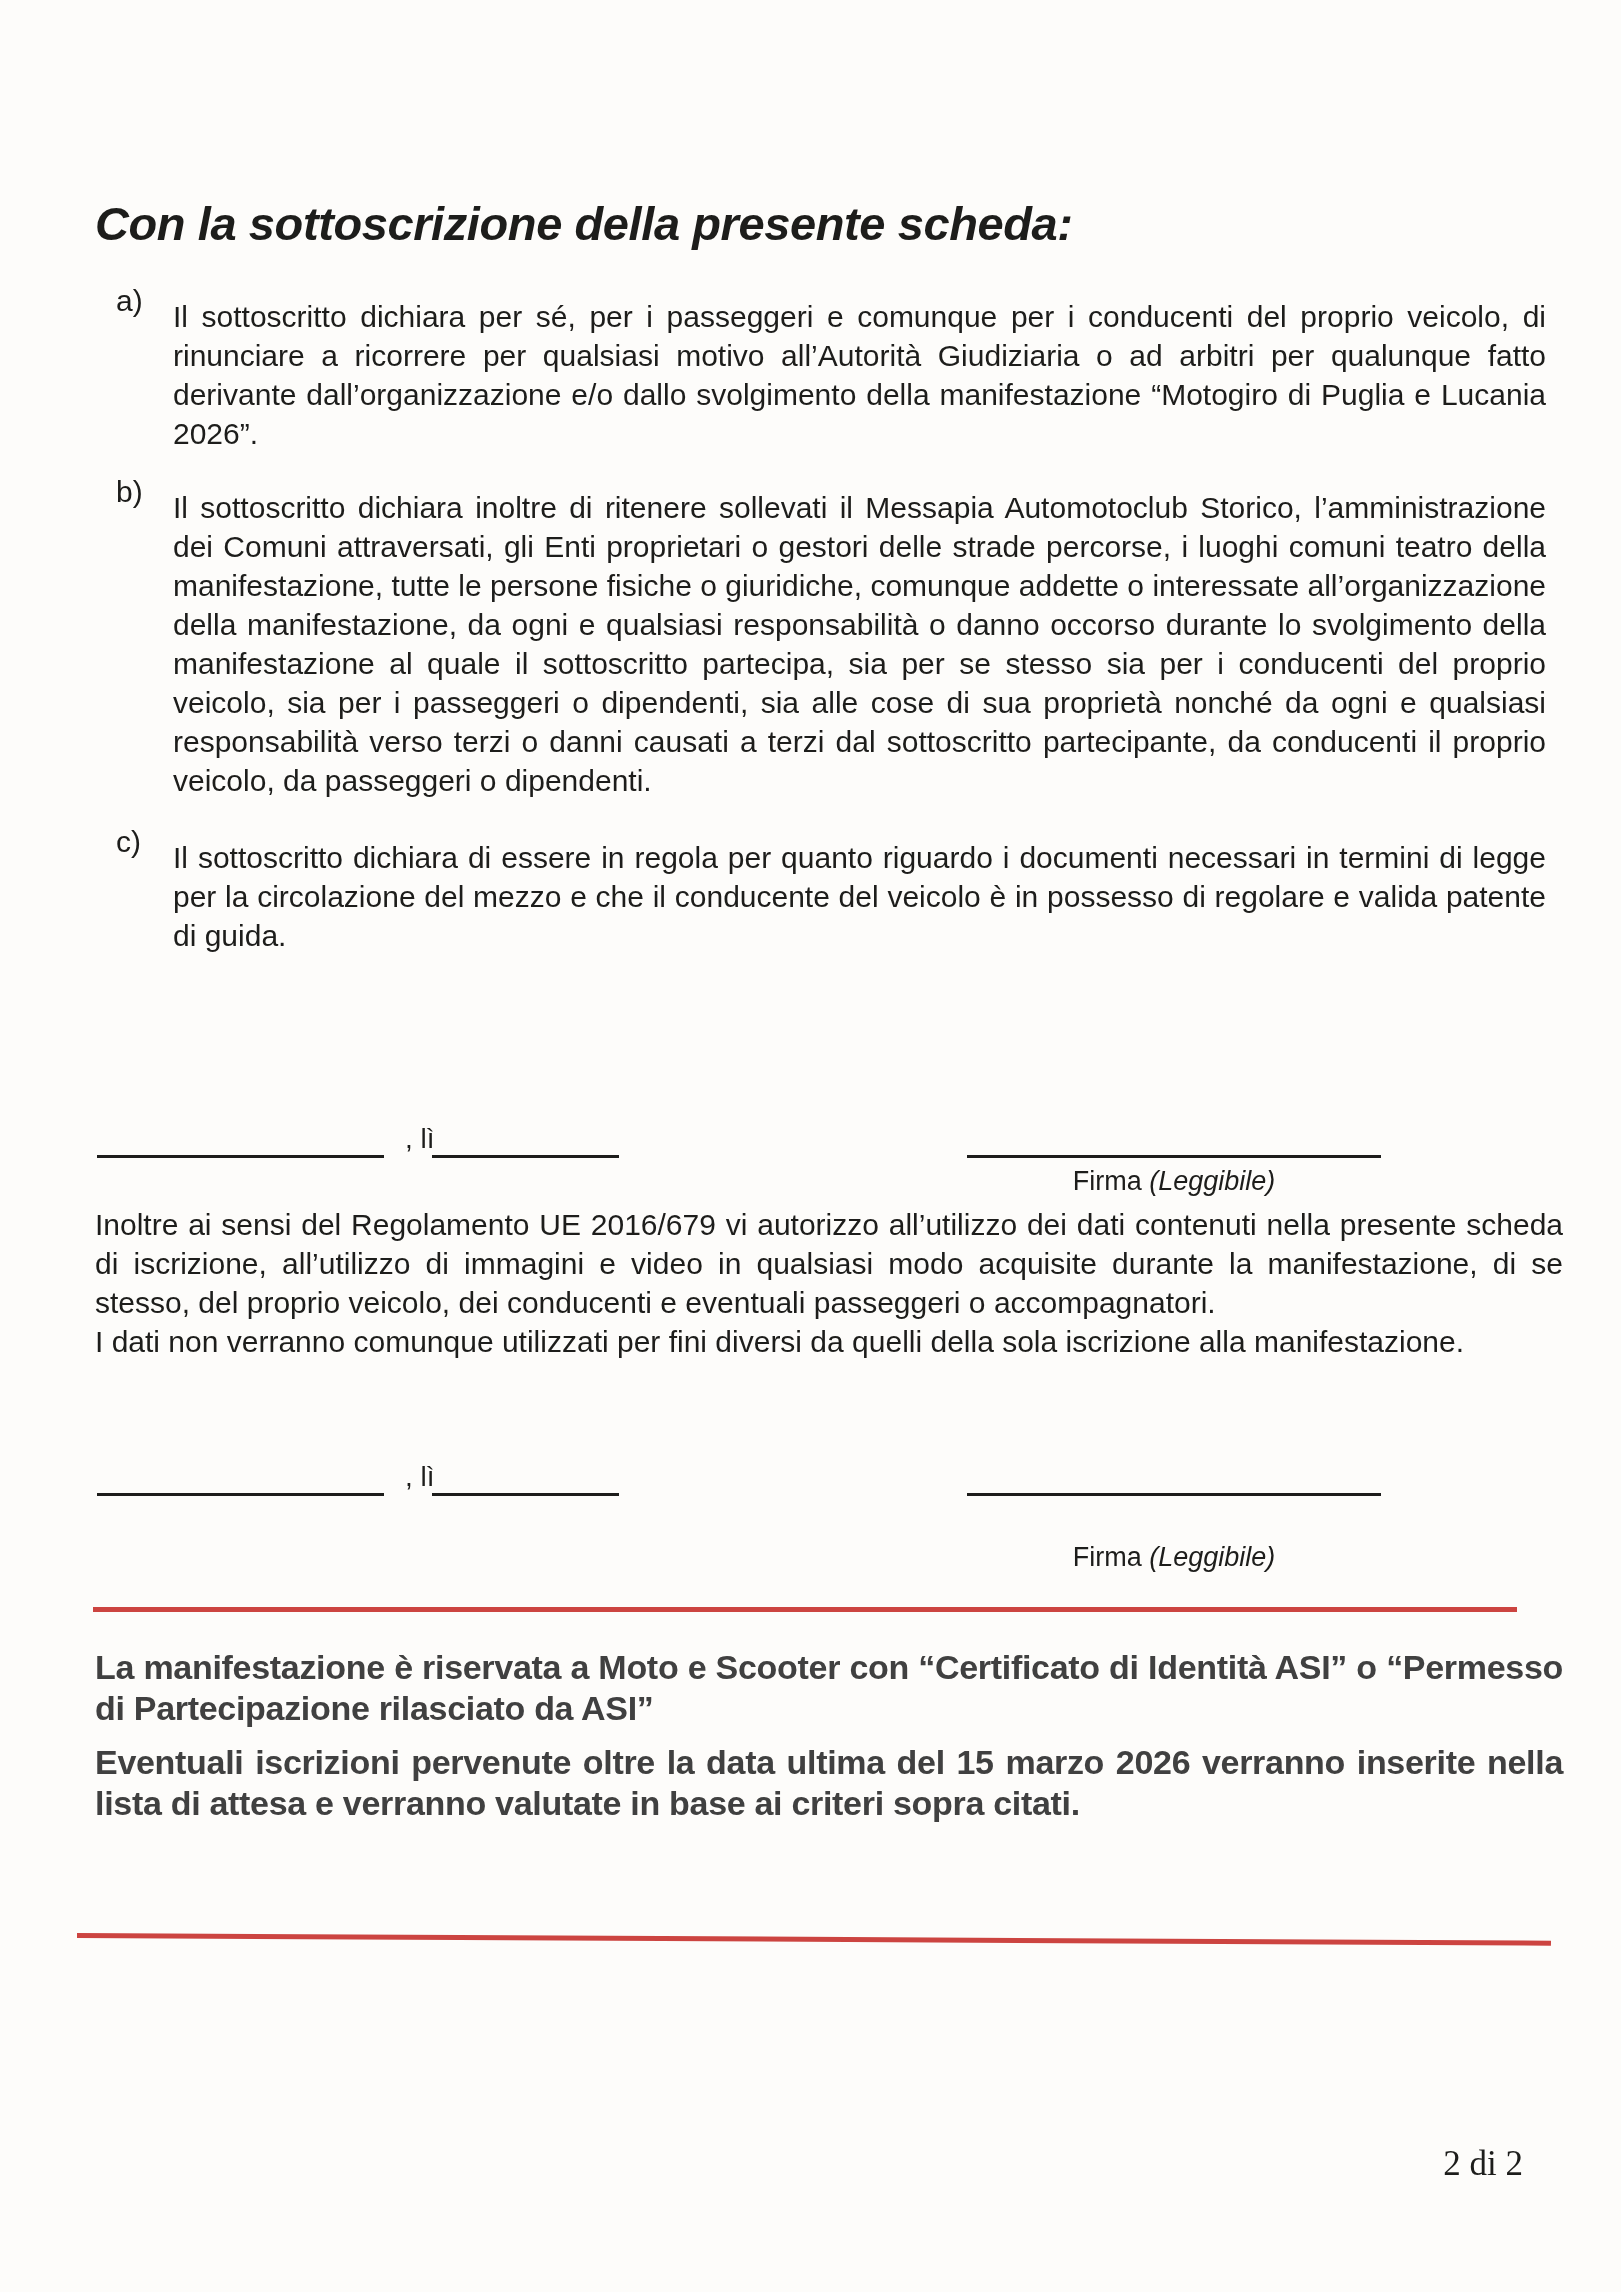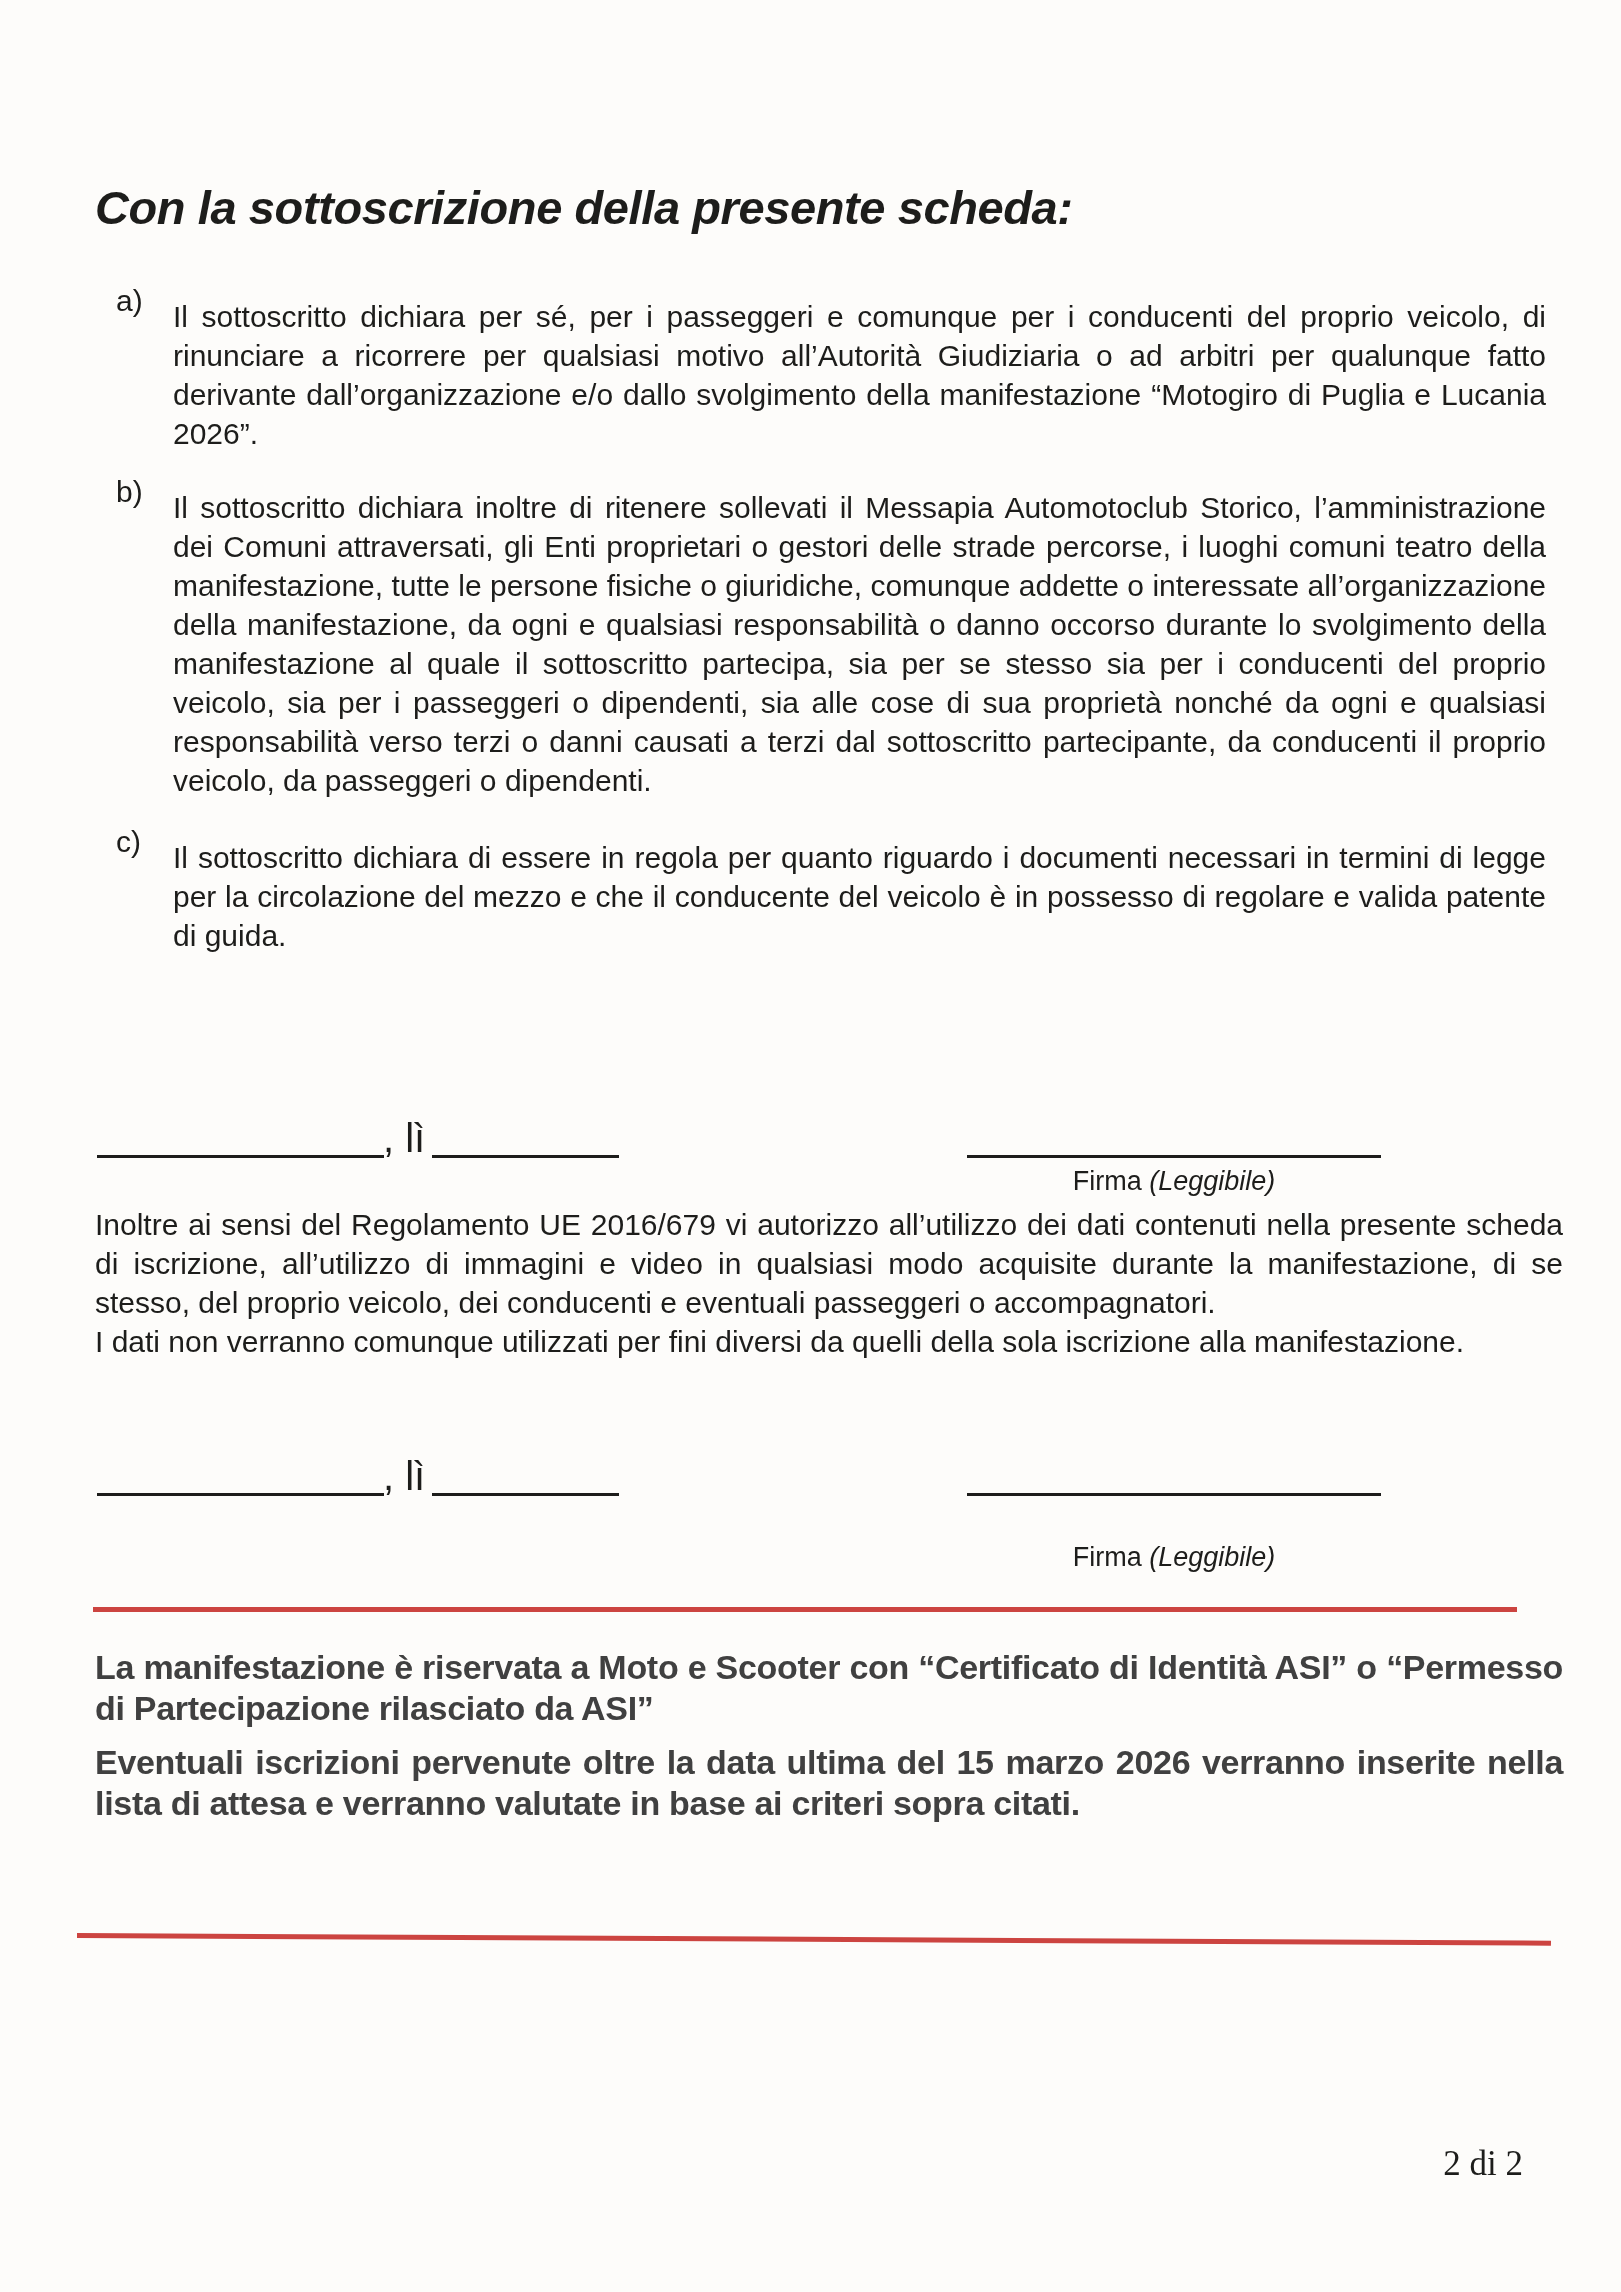--- a/index.html
+++ b/index.html
@@ -6,37 +6,37 @@
   .page {
     position:relative;
     width:1622px; height:2293px;
     margin:0 auto;
     background:#fdfcfa;
     font-family:"Liberation Sans", sans-serif;
     color:#1d1d1b;
     overflow:hidden;
   }
   .title {
-    position:absolute; top:180px; left:95px;
+    position:absolute; top:196px; left:95px;
     font-size:47px; font-weight:700; font-style:italic;
     letter-spacing:-0.4px; margin:0; color:#1d1d1b;
   }
   .body-text { font-size:30px; line-height:39px; color:#1d1d1b; }
   .clause { position:absolute; left:116px; width:1446px; display:flex; }
   .clause .clabel { flex:none; width:41px; }
   .clause p { flex:1; margin:16px; text-align:justify; }
   #clause-a { top:281px; }
   #clause-b { top:472px; }
   #clause-c { top:822px; }
   .codice {
     position:absolute; top:974px; left:95px; width:1468px;
     margin:0; text-align:justify;
   }
   .sig-line { position:absolute; height:0; border-top:3.6px solid #1d1d1b; }
-  .li-label { position:absolute; font-size:40px; line-height:39px; }
+  .li-label { position:absolute; font-size:28px; line-height:39px;margin-left:22px; }
   .firma {
     position:absolute; left:967px; width:414px;
     text-align:center; font-size:27px; line-height:32px;
   }
   .firma em { font-style:italic; }
   .privacy { position:absolute; top:1205px; left:95px; width:1468px; }
   .privacy p { margin:0; text-align:justify; }
   .rule { position:absolute; height:4.5px; }
   .notice { position:absolute; top:1647px; left:95px; width:1468px; }
   .notice p {

